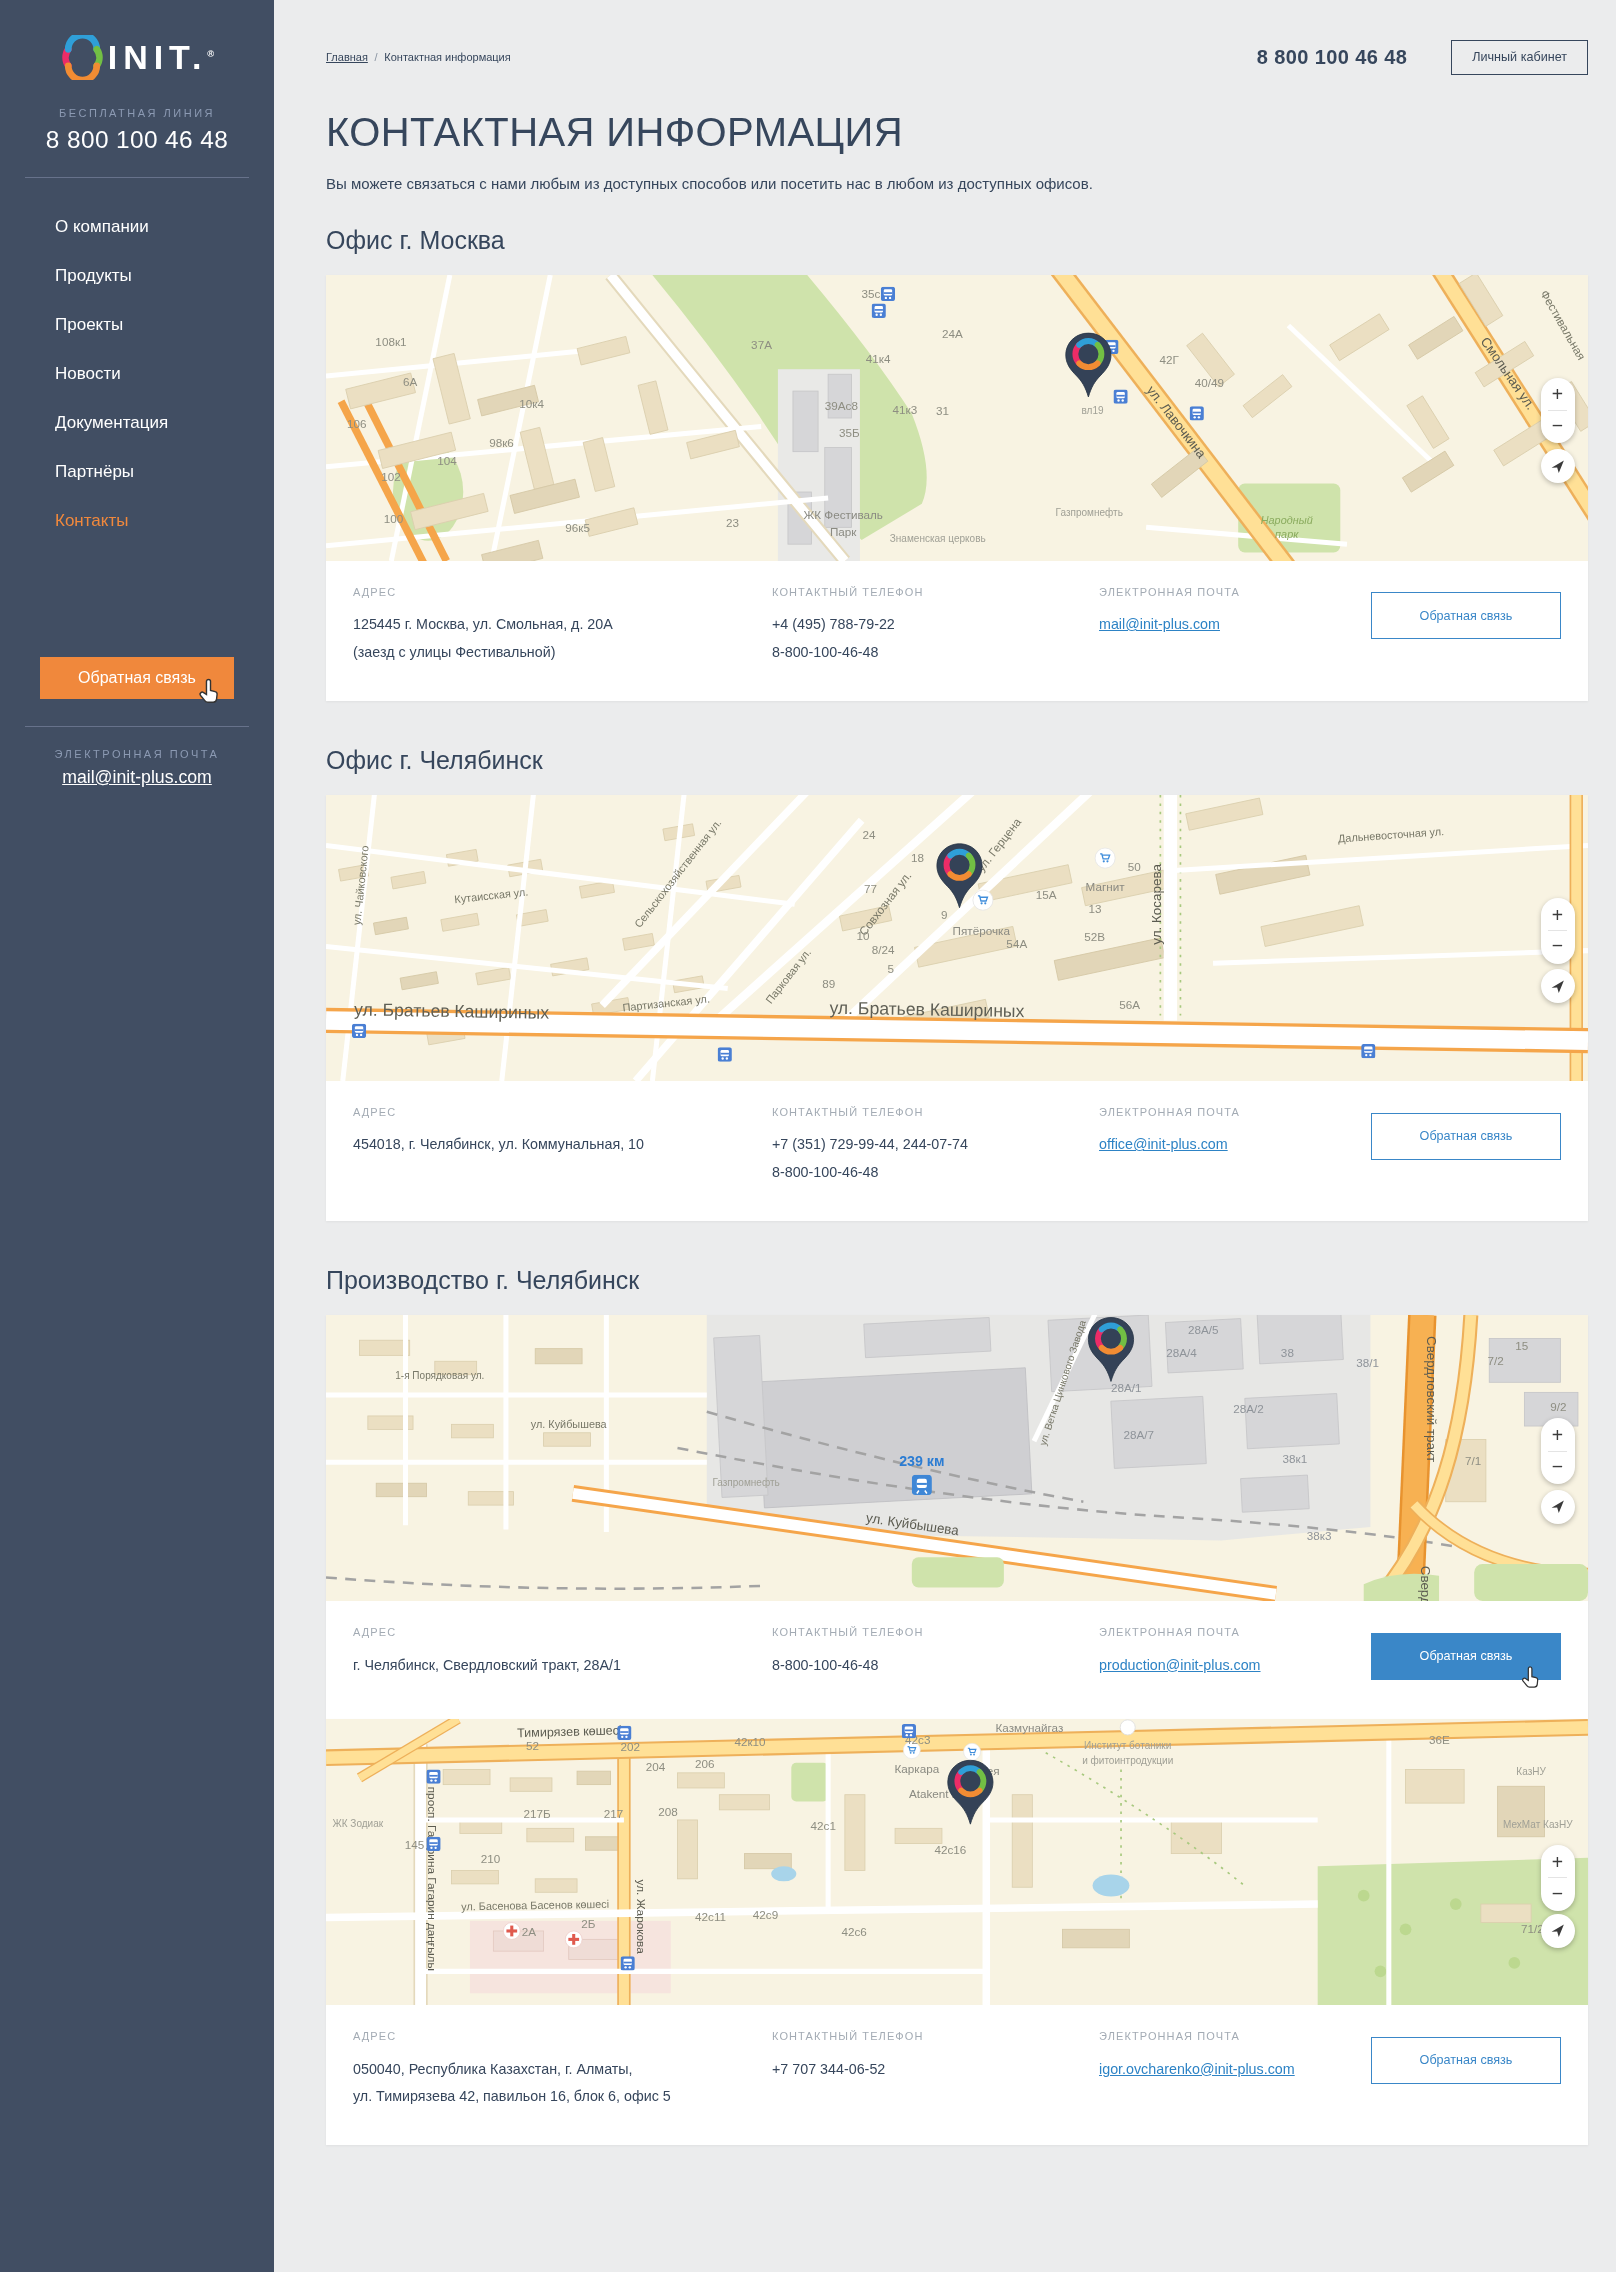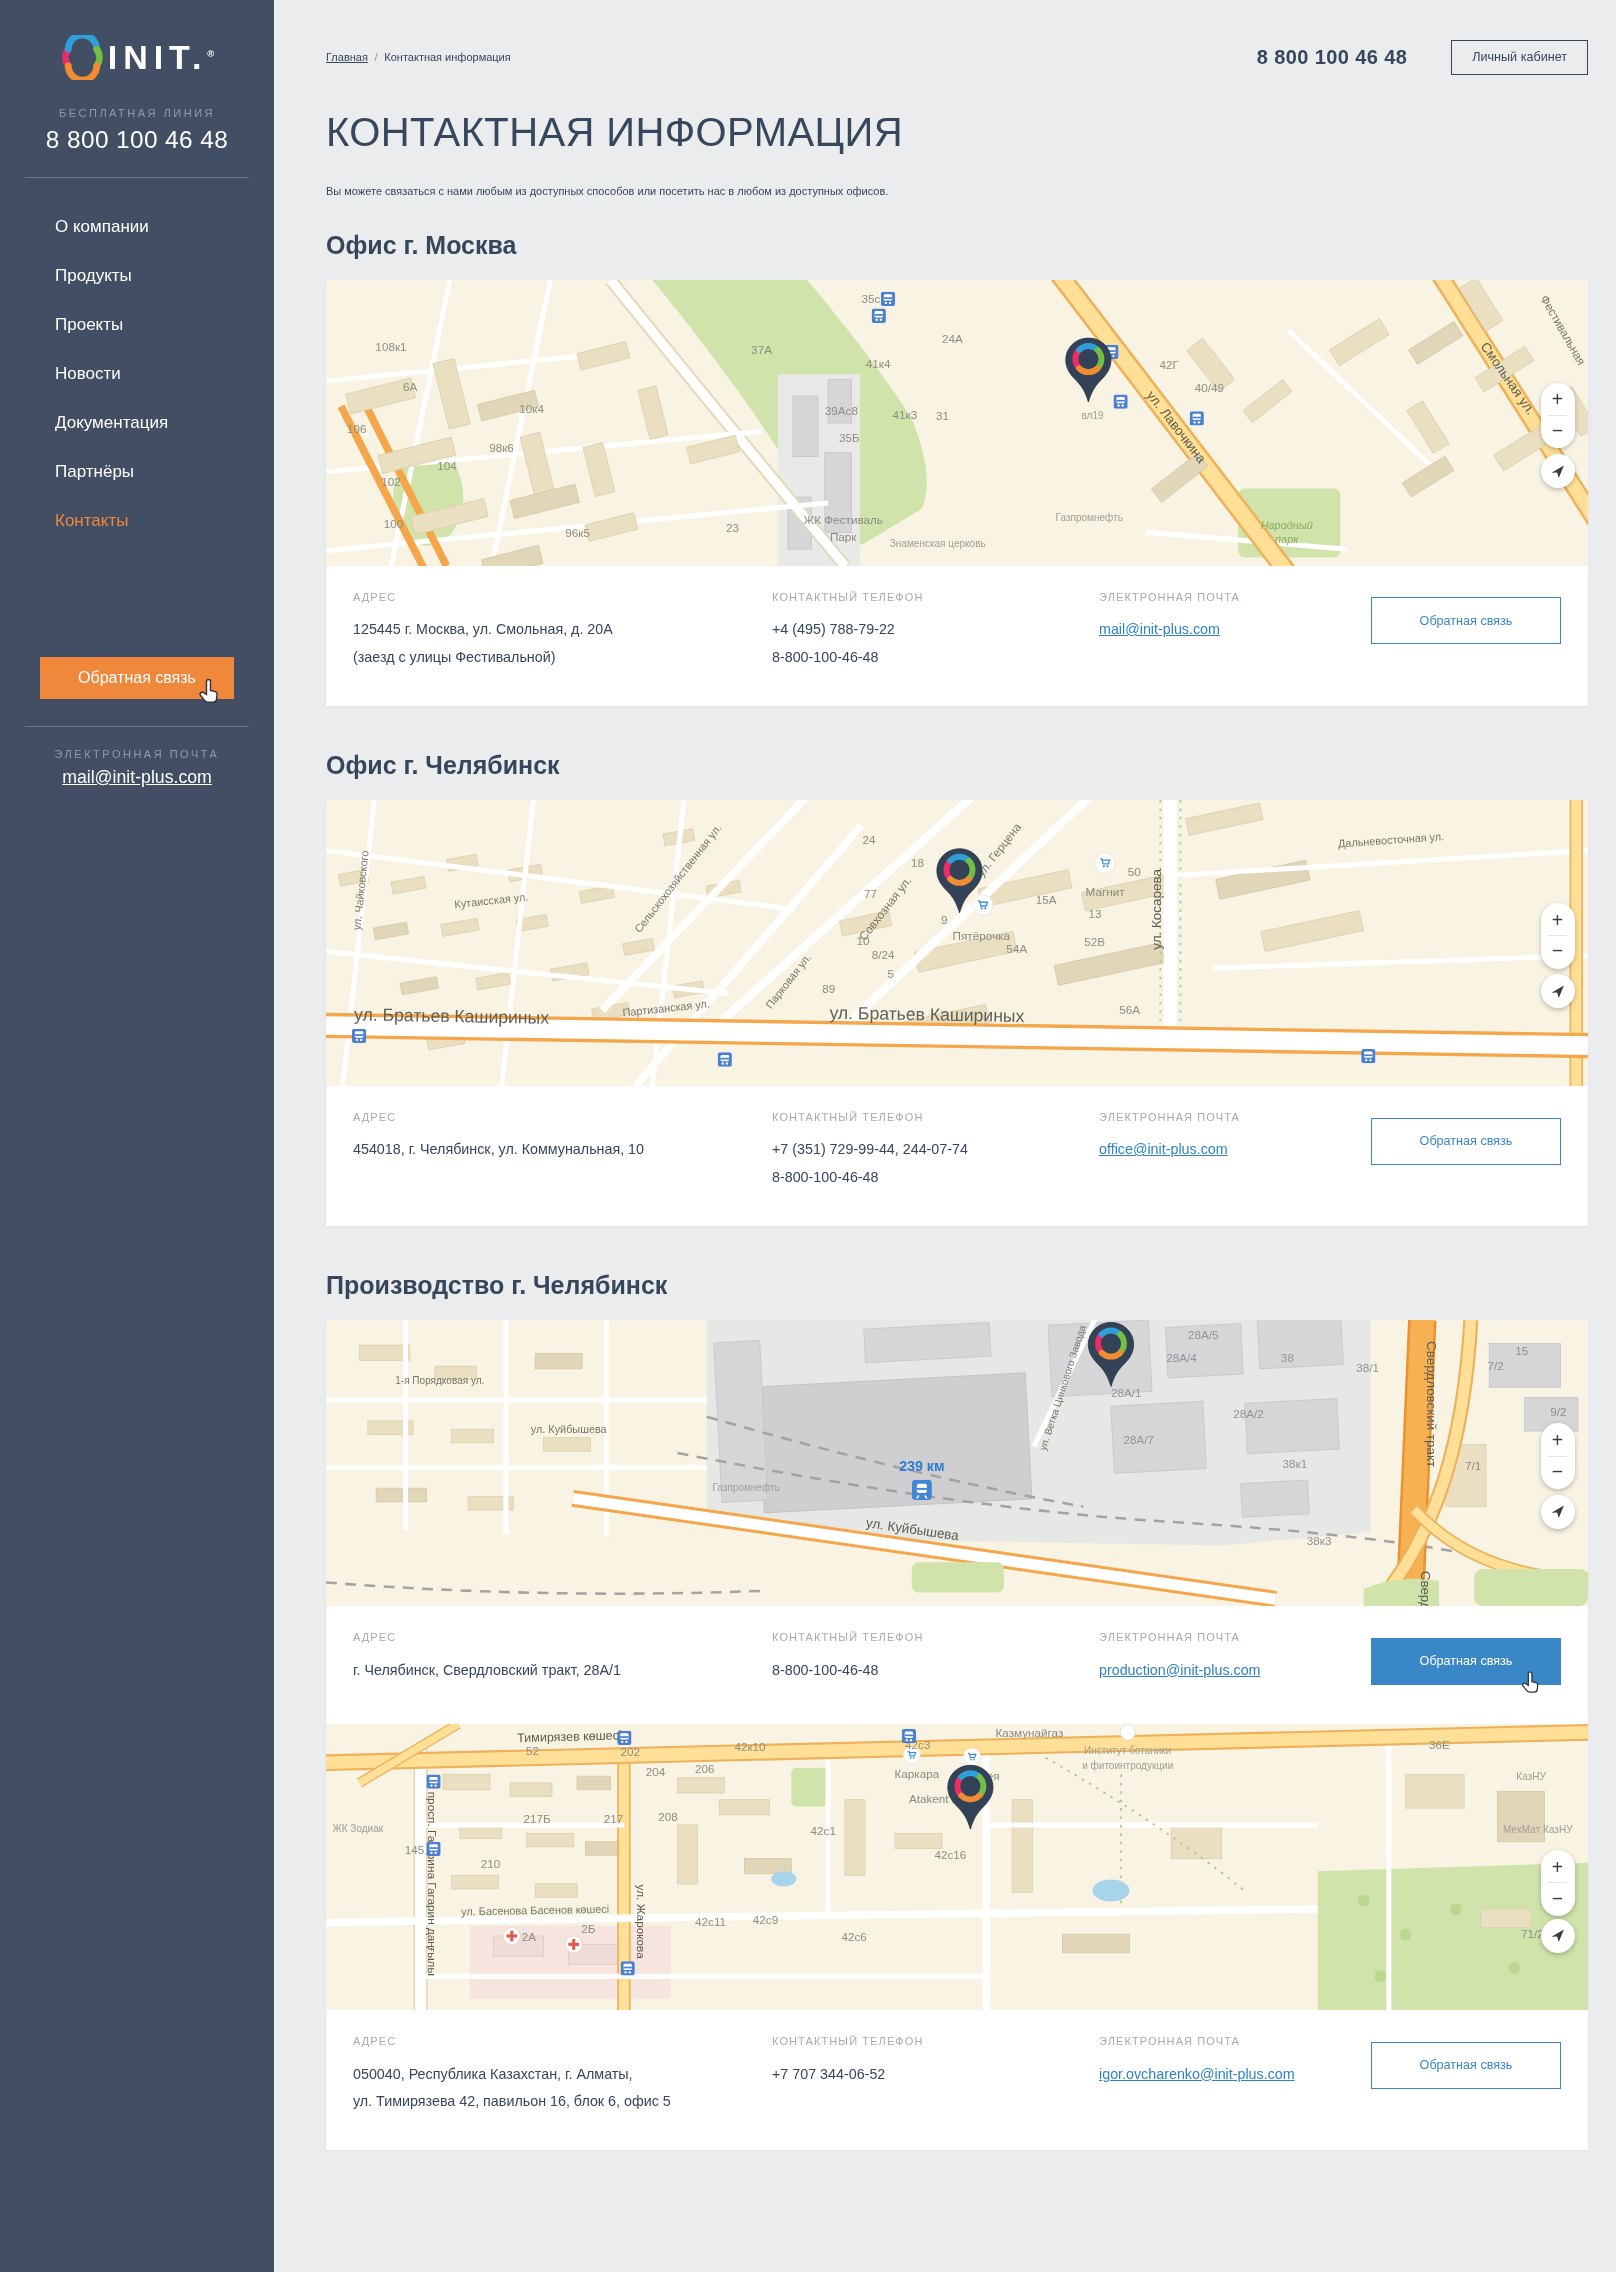--- a/index.html
+++ b/index.html
@@ -29,22 +29,22 @@
   .main{flex:1;padding:0 28px 0 52px;position:relative}
   .topbar{display:flex;justify-content:space-between;align-items:center;padding-top:40px}
   .crumbs{font-size:11px;color:#36465c}
   .crumbs .home{color:#36465c;text-decoration:underline;cursor:pointer}
   .crumbs .sep{margin:0 6.7px;color:#8b95a3}
   .top-right{display:flex;align-items:center;gap:44px}
   .top-phone{font-size:20px;font-weight:700;letter-spacing:0.4px}
   .account-btn{border:1.7px solid #36465c;background:transparent;color:#36465c;font-size:12.6px;
     padding:9.3px 20px;font-family:inherit;cursor:pointer}
   h1{font-size:40px;font-weight:400;margin-top:35px;letter-spacing:0.4px}
-  .subtitle{font-size:11px;margin-top:30px}
-  h2{font-size:25px;font-weight:700;margin:45px 0 20px}
+  .subtitle{font-size:15px;margin-top:20px}
+  h2{font-size:25px;font-weight:400;margin:45px 0 20px}
   .office:first-of-type h2{margin-top:34px}
 
   .card{background:#fff;box-shadow:0 0.8px 2.5px rgba(0,0,0,.05)}
   .map{position:relative;height:286px;overflow:hidden;background:#f8f3e2;cursor:grab}
   .mapsvg{position:absolute;inset:0;width:100%;height:100%;display:block}
   .zoomctl{position:absolute;right:13.5px;top:36%;width:34px;background:#fff;border-radius:18.5px;
     box-shadow:0 1.7px 5px rgba(0,0,0,.25);display:flex;flex-direction:column;align-items:center;padding:2.5px 0;z-index:3}
   .zbtn{border:none;background:none;font-size:19.4px;color:#3c3c3c;width:34px;height:30px;cursor:pointer;line-height:1;font-family:inherit}
   .zsep{width:18.5px;height:0.8px;background:#e4e4e4}
   .geobtn{position:absolute;right:13.5px;top:61%;width:34px;height:34px;border-radius:50%;background:#fff;border:none;

